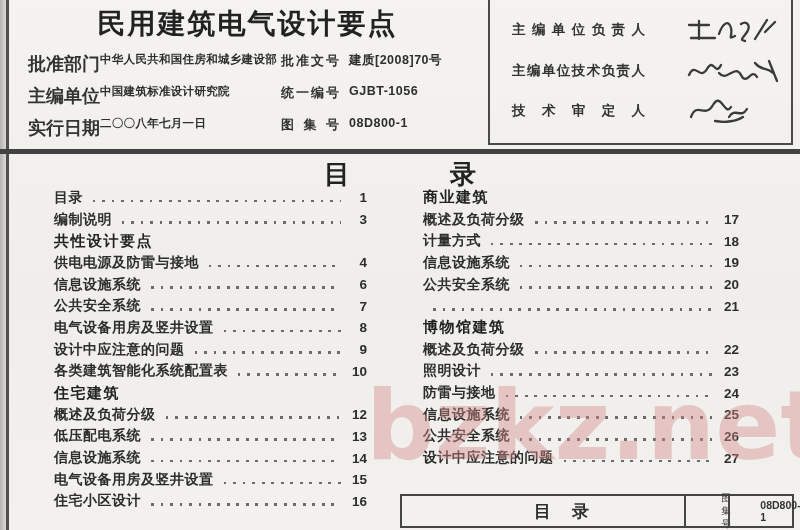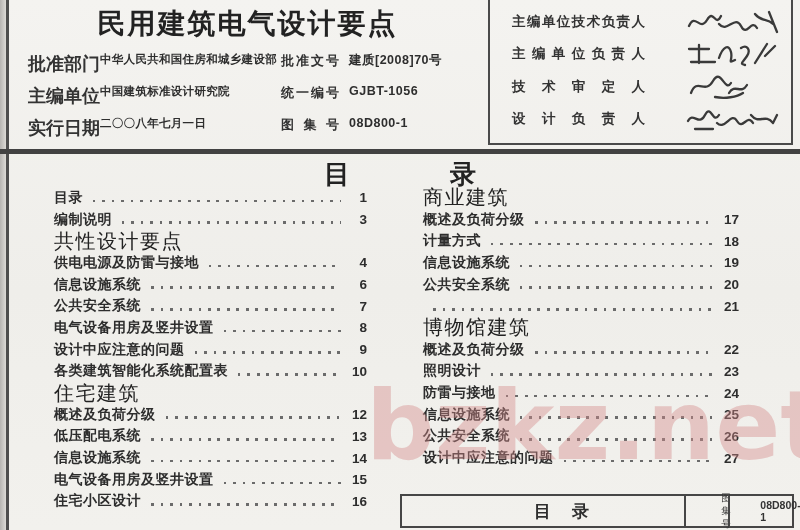--- a/index.html
+++ b/index.html
@@ -43,21 +43,21 @@
   
   .toc-heading{position:absolute;left:0;top:157px;width:800px;
     display:flex;justify-content:center;gap:100px;
     font-size:26px;font-weight:800;color:#222;}
   .toc-col{position:absolute;top:187px;}
   #toc-left{left:54px;width:313px;}
   #toc-right{left:423px;width:316px;}
   .toc-row{height:21.7px;display:flex;align-items:center;}
   .toc-text{font-size:14px;font-weight:600;letter-spacing:.5px;
     white-space:nowrap;color:#2d2d2d;}
-  .toc-row.section .toc-text{font-size:20px;font-weight:400;letter-spacing:1.5px;color:#222;}
+  .toc-row.section .toc-text{font-size:15px;font-weight:700;letter-spacing:1.5px;color:#222;}
   .leader{flex:1;height:2.5px;margin:6px 6px 0 10px;
     background-image:repeating-linear-gradient(90deg,#6b6b6b 0 2.5px,transparent 2.5px 9.5px);}
   .toc-page{font-size:13.5px;font-weight:600;min-width:20px;text-align:right;color:#2d2d2d;}
 
   
   .footer-bar{position:absolute;left:400px;top:494px;width:394px;height:34px;
     border:2px solid #464646;box-sizing:border-box;display:flex;}
   .fb-cell{display:flex;align-items:center;justify-content:center;box-sizing:border-box;padding-left:39px;}
   .fb-cell + .fb-cell{border-left:2px solid #464646;}
   .fb-title{flex:1;font-size:17px;font-weight:800;letter-spacing:2px;white-space:pre;}
@@ -92,43 +92,37 @@
     </div>
     <div class="meta-row r2">
       <span class="m-label">实行日期</span>
       <span class="m-value">二〇〇八年七月一日</span>
       <span class="m-label2">图集号</span>
       <span class="m-value2">08D800-1</span>
     </div>
 
     <div class="sig-box">
       <div class="sig-row">
+        <span class="sig-label">主编单位负责人</span>
+        <svg class="sig-scribble" viewBox="0 0 96 28">
+          <path d="M4 9 h20 M14 5 v18 M6 22 h24 M34 18 C38 6 44 4 46 12 S42 24 50 20 M56 8 C62 4 66 10 62 16 S54 24 60 25 M70 23 L82 4 M80 16 L90 6"></path>
+        </svg>
+      </div>
+      <div class="sig-row">
         <span class="sig-label">主编单位技术负责人</span>
         <svg class="sig-scribble" viewBox="0 0 96 28">
           <path d="M4 18 C10 4 15 24 22 12 S30 20 36 8 M34 16 C42 26 50 6 56 18 S66 10 72 20 M70 6 C76 14 82 10 88 16 M84 4 L92 24"></path>
-        </svg>
-      </div>
-      <div class="sig-row">
-        <span class="sig-label">主编单位负责人</span>
-        <svg class="sig-scribble" viewBox="0 0 96 28">
-          <path d="M4 9 h20 M14 5 v18 M6 22 h24 M34 18 C38 6 44 4 46 12 S42 24 50 20 M56 8 C62 4 66 10 62 16 S54 24 60 25 M70 23 L82 4 M80 16 L90 6"></path>
         </svg>
       </div>
       <div class="sig-row">
         <span class="sig-label">技术审定人</span>
         <svg class="sig-scribble" viewBox="0 0 96 28">
           <path d="M6 20 C12 4 20 22 28 8 S40 20 46 10 M44 20 C50 10 56 22 62 12 M30 24 C40 26 52 24 58 20"></path>
         </svg>
       </div>
-      <div class="sig-row">
-        <span class="sig-label">设计负责人</span>
-        <svg class="sig-scribble" viewBox="0 0 96 28">
-          <path d="M3 16 C8 6 14 22 20 10 S28 20 34 10 M32 18 C40 26 46 6 52 16 S62 8 68 18 M66 10 C74 20 80 8 88 18 L92 10 M10 24 h18"></path>
-        </svg>
-      </div>
     </div>
   </header>
 
   <div class="separator"></div>
 
   <main>
     <div class="toc-heading">
       <span>目</span>
       <span>录</span>
     </div>

